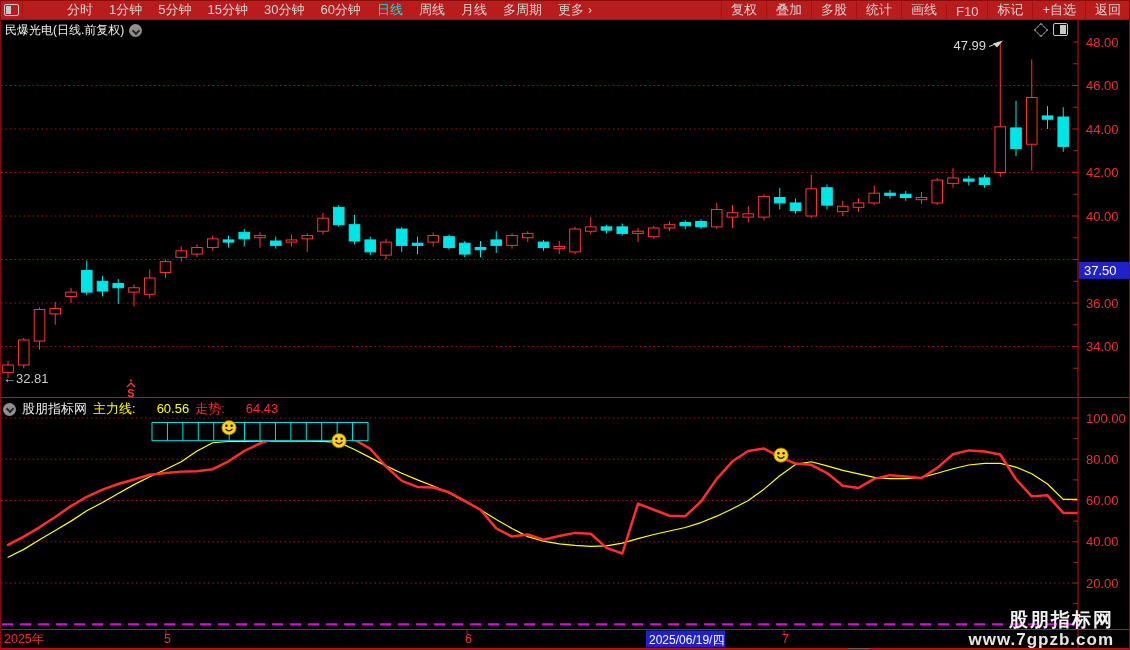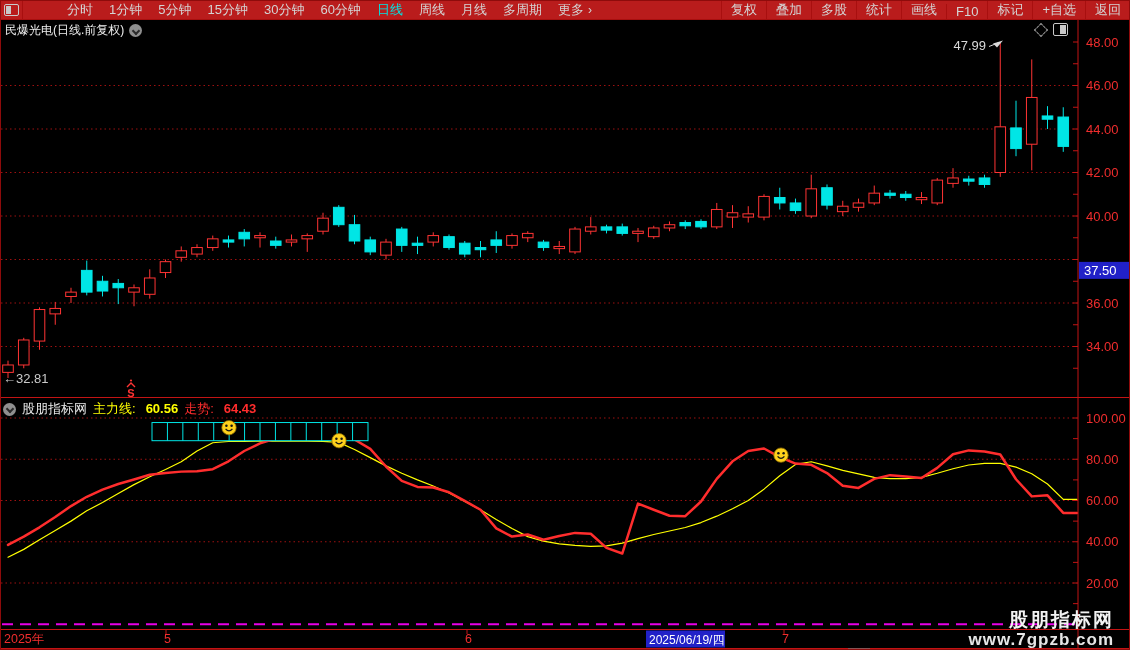--- a/index.html
+++ b/index.html
@@ -28,21 +28,21 @@
        border-right:2px solid #2a2a2a;border-bottom:2px solid #2a2a2a;transform:rotate(45deg);}
   .corner-icons{position:absolute;left:1036px;top:23px;display:flex;gap:7px;align-items:center;z-index:4;}
   .diamond{width:8px;height:8px;border:1px dashed #9a9a9a;transform:rotate(45deg);display:inline-block;cursor:pointer;}
   .split-box{width:13px;height:11px;border:1px solid #c9c9c9;border-radius:2px;position:relative;display:inline-block;cursor:pointer;}
   .split-box::before{content:"";position:absolute;right:1px;top:1px;bottom:1px;width:6px;background:#c9c9c9;}
   
   .sub-header{position:absolute;left:3px;top:400px;display:flex;align-items:center;gap:6px;z-index:4;font-size:13px;white-space:nowrap;}
   .sh-site{color:#e8e8e8;}
   .sh-main{color:#ffff00;}
   .sh-trend{color:#ff2d2d;}
-  .sh-main b,.sh-trend b{font-weight:bold;margin-left:10px;text-align:center;}
+  .sh-main b,.sh-trend b{font-weight:normal;margin-left:21px;text-align:center;}
   
   .watermark{position:absolute;right:16px;bottom:1px;text-align:right;z-index:6;line-height:1.08;}
   .wm1{color:#f2f2f2;font-size:19px;font-weight:bold;letter-spacing:2px;}
   .wm2{color:#e6e6e6;font-size:17px;letter-spacing:1px;font-weight:bold;}
   #chart-svg{position:absolute;left:0;top:0;z-index:2;}
 </style>
 </head>
 <body>
 
 <div class="frame"></div>

